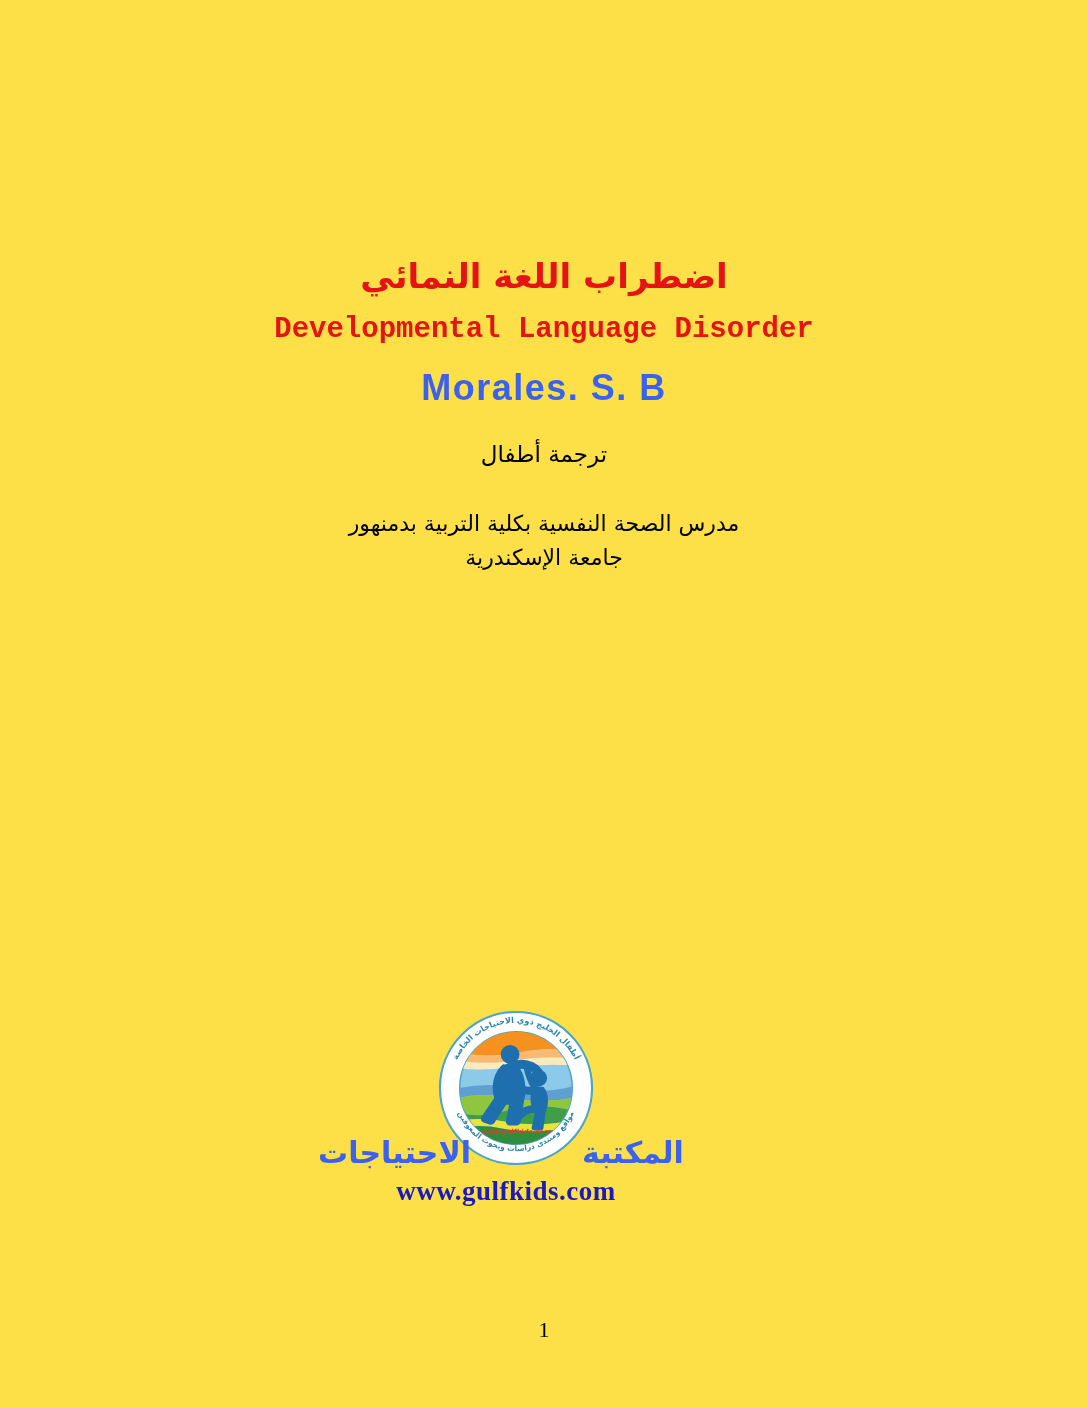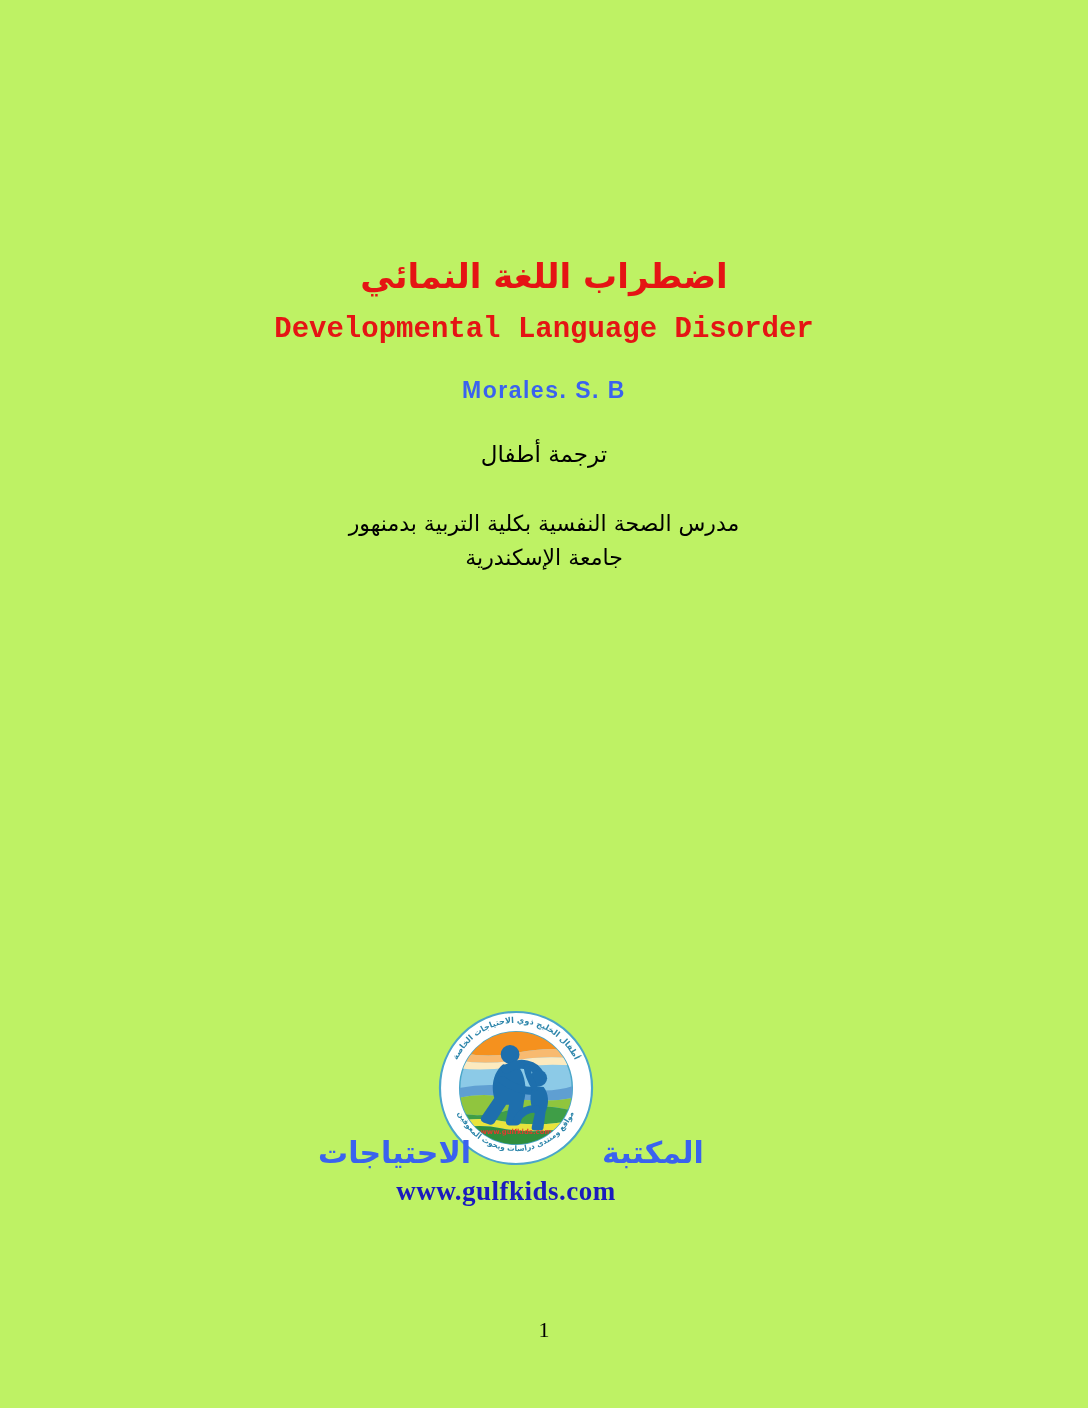--- a/index.html
+++ b/index.html
@@ -9,43 +9,43 @@
     --ring:#4aa6c9;
     --ringtext:#2e86ab;
   }
   *{box-sizing:border-box;}
   html,body{margin:0;padding:0;}
   body{background:#ffffff;}
   .page{
     position:relative;
     width:1088px;
     height:1408px;
-    background:#bef264;
+    background:#fde047;
     overflow:hidden;
     font-family:"Liberation Serif",serif;
     color:#000;
   }
   .line{position:absolute;left:0;width:100%;text-align:center;margin:0;}
   #title-ar{top:256px;font-family:"DejaVu Sans",sans-serif;font-weight:700;font-size:34px;color:var(--red);}
   #title-en{top:313px;font-family:Liberation Mono, monospace;font-weight:700;font-size:29px;color:var(--red);}
-  #author{top:377px;font-family:"Liberation Sans",sans-serif;font-weight:700;font-size:23px;letter-spacing:1.5px;color:var(--blue);}
+  #author{top:367px;font-family:"Liberation Sans",sans-serif;font-weight:700;font-size:36px;letter-spacing:1.5px;color:var(--blue);}
   #trans-heading{top:441px;font-family:"DejaVu Sans",sans-serif;font-size:23px;}
   #translator-name{top:474px;font-family:"DejaVu Sans",sans-serif;font-weight:700;font-size:27px;color:var(--blue);}
   #translator-role{top:511px;font-family:"DejaVu Sans",sans-serif;font-size:22px;}
   #translator-affiliation{top:545px;font-family:"DejaVu Sans",sans-serif;font-size:22px;}
   #citation{
     position:absolute;left:197px;top:729px;width:720px;
     font-size:24px;line-height:31px;text-align:left;margin:0;
     white-space:nowrap;
   }
   #citation i{font-style:italic;}
   #logo{position:absolute;left:437px;top:1009px;width:158px;height:158px;}
   .lib-word{position:absolute;top:1135px;font-family:"DejaVu Sans",sans-serif;font-weight:700;font-size:30px;color:var(--blue);}
   #lib-left{left:318px;}
-  #lib-right{left:582px;margin-left:20px;}
+  #lib-right{left:582px;}
   #website{
     position:absolute;top:1176px;left:0;width:1012px;text-align:center;
     font-family:"Liberation Serif",serif;font-weight:700;font-size:27px;
     color:var(--navy);letter-spacing:0.5px;text-decoration:none;
   }
   #page-number{top:1317px;font-size:22px;}
 </style>
 </head>
 <body>
 

